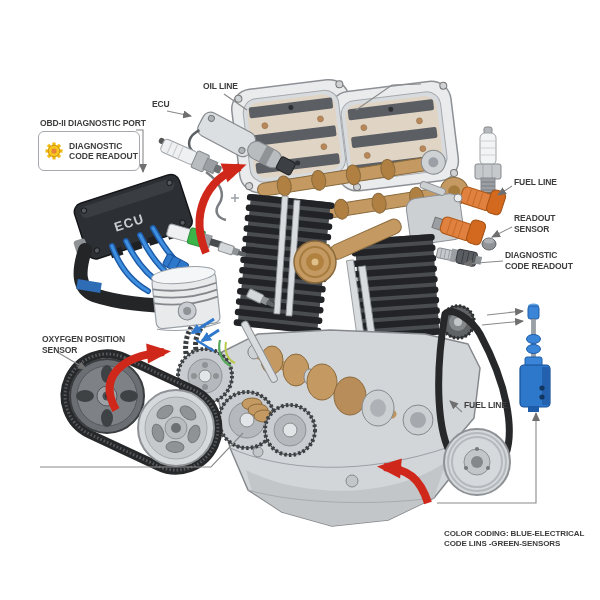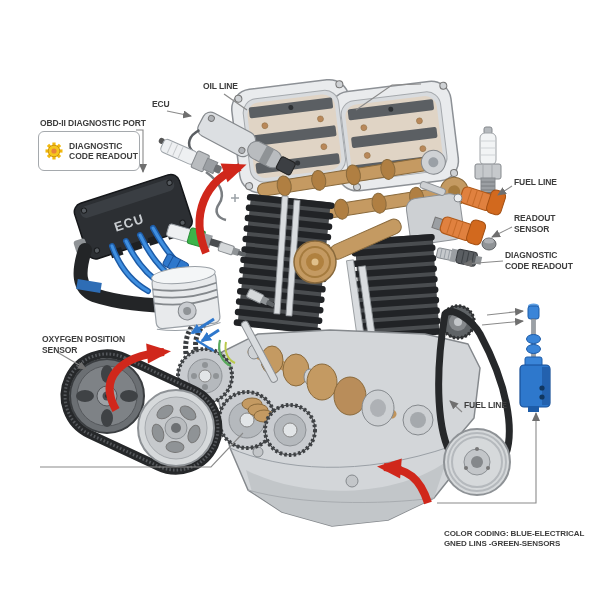--- a/index.html
+++ b/index.html
@@ -448,16 +448,16 @@
 <div class="lbl" style="left:42px;top:334px;">
   <div>OXYFGEN POSITION</div>
   <div>SENSOR</div>
 </div>
 
 
 <div class="lbl" style="left:464px;top:400px;">FUEL LINE</div>
 
 <div class="lbl small" style="left:444px;top:519px;margin-top:10px;">
   <div>COLOR CODING: BLUE-ELECTRICAL</div>
-  <div>GNED LINS -GREEN-SENSORS</div>
+  <div>CODE LINS -GREEN-SENSORS</div>
 </div>
 
 </div>
 
 </body></html>

